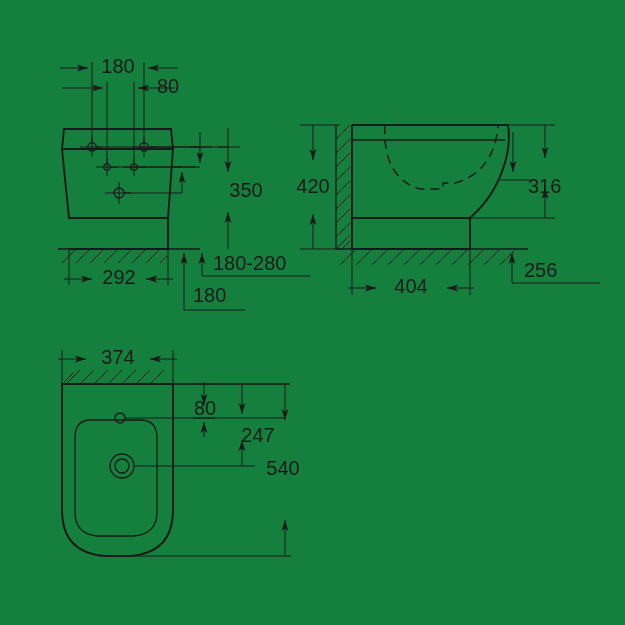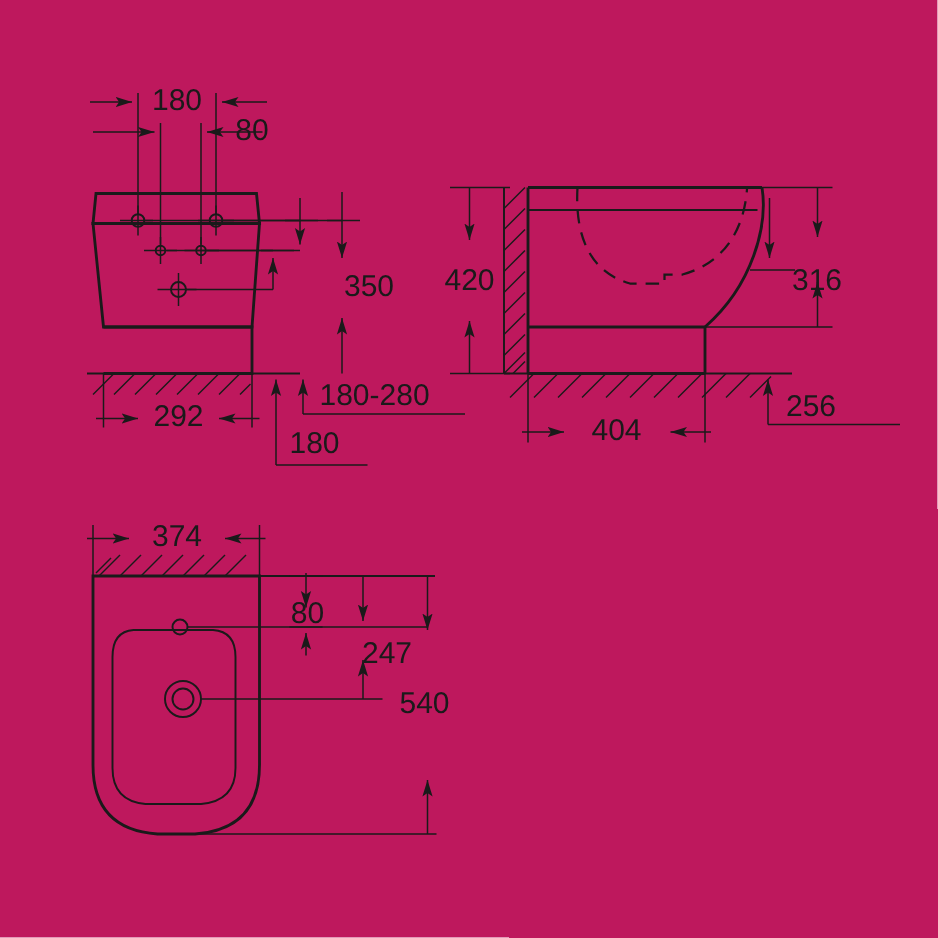--- a/index.html
+++ b/index.html
@@ -8,21 +8,21 @@
     padding: 0;
     background: #ffffff;
   }
   body {
     font-family: "Liberation Sans", sans-serif;
   }
   #sheet {
     position: relative;
     width: 625px;
     height: 625px;
-    background: #be185d;
+    background: #15803d;
     overflow: hidden;
   }
   #sheet svg {
     display: block;
     width: 625px;
     height: 625px;
   }
   .ln {
     stroke: #1a1a1a;
     fill: none;

